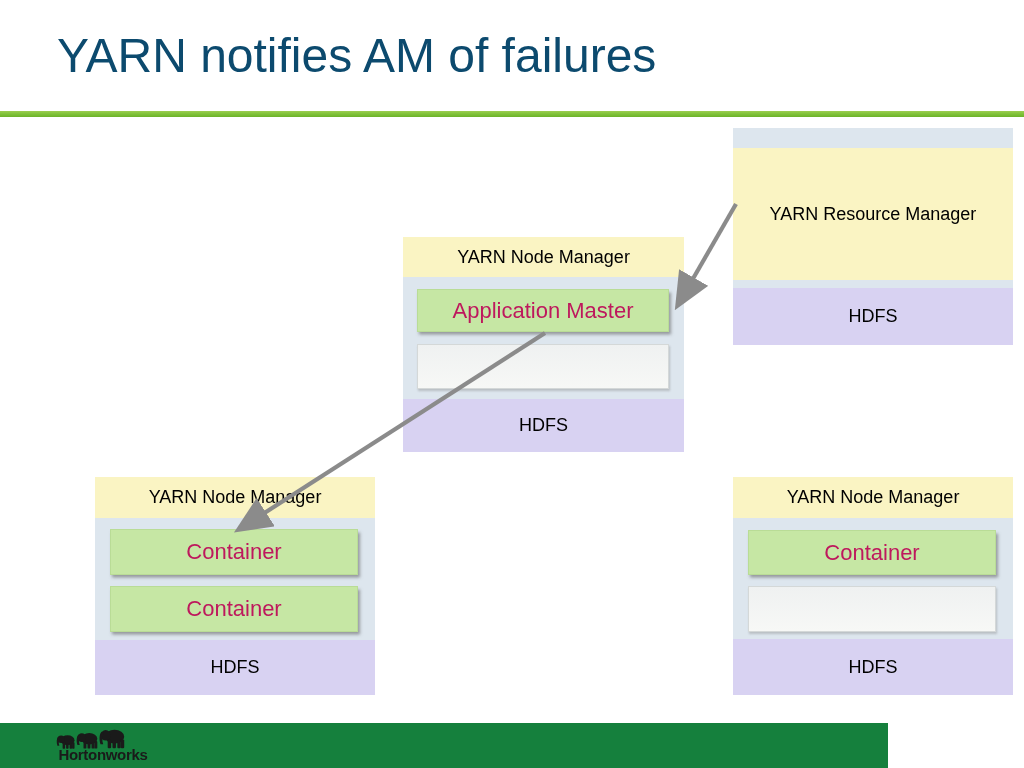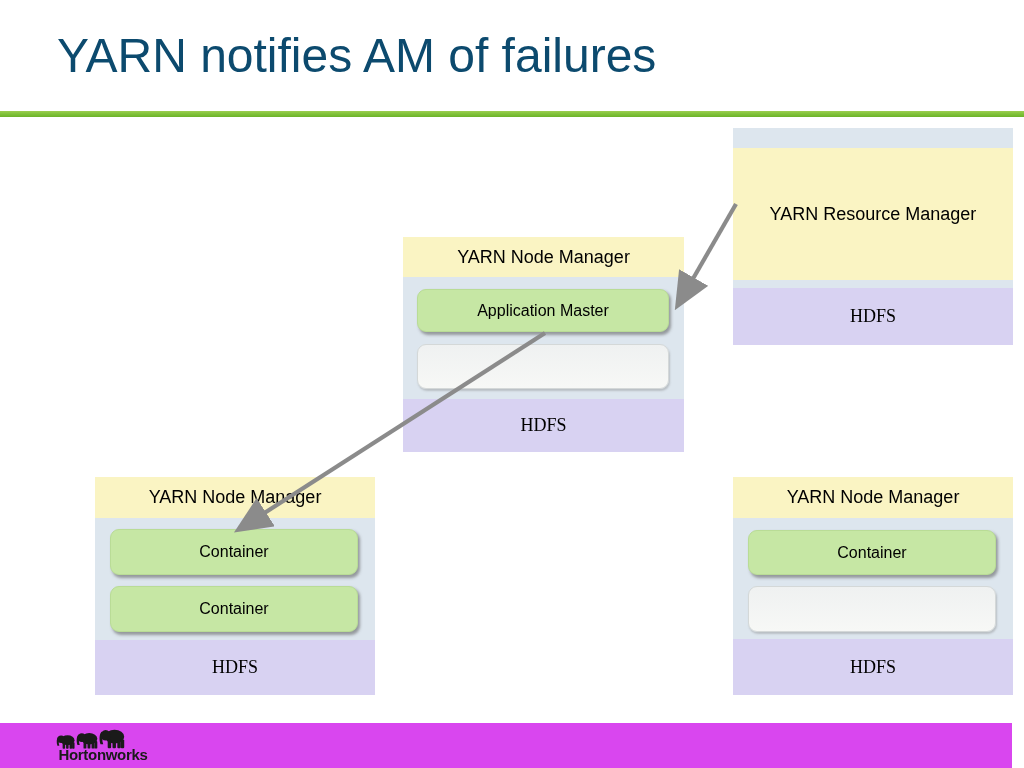--- a/index.html
+++ b/index.html
@@ -41,29 +41,29 @@
     position: absolute;
     left: 0;
     right: 0;
     display: flex;
     align-items: center;
     justify-content: center;
     font-size: 18px;
     color: #000000;
   }
   .band.yellow { background: var(--header-yellow); }
-  .band.purple { background: var(--storage-purple); font-family: Liberation Serif, serif; }
+  .band.purple { background: var(--storage-purple); }
   .slot {
     position: absolute;
     display: flex;
     align-items: center;
     justify-content: center;
-    font-size: 16px;
-    color: #000000;
-    border-radius: 9px;
+    font-size: 22px;
+    color: #be185d;
+    border-radius: 0;
   }
   .slot.filled {
     background: var(--slot-green);
     border: 1px solid #b9dc96;
     box-shadow: 2px 2.5px 3px rgba(90, 90, 90, 0.55);
   }
   .slot.empty {
     background: linear-gradient(to bottom, #eff1f1, #f7f8f6);
     border: 1px solid #d4d8d8;
     box-shadow: 1px 2px 2px rgba(120, 120, 120, 0.35);
@@ -73,23 +73,23 @@
     left: 0;
     top: 0;
     width: 1024px;
     height: 768px;
     pointer-events: none;
   }
   .footer-bar {
     position: absolute;
     left: 0;
     top: 723px;
-    width: 1012px;
+    width: 888px;
     height: 45px;
-    background: #d946ef;
+    background: #15803d;
   }
   .logo {
     position: absolute;
     left: 53px;
     top: 4px;
     width: 100px;
     text-align: center;
     color: #1a1a1a;
   }
   .logo-elephants { display: block; margin: 0 auto; }

